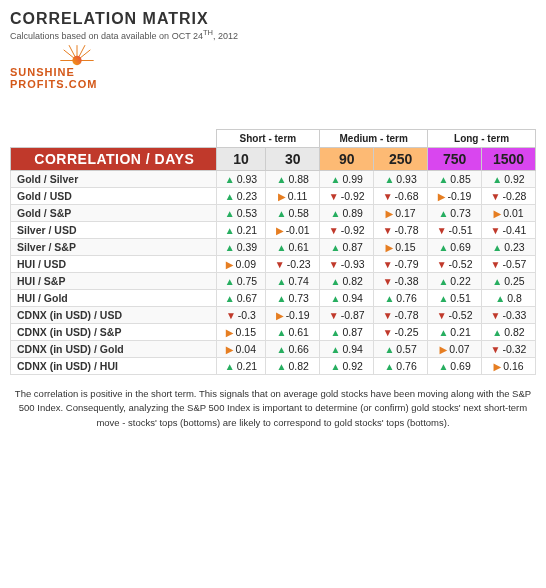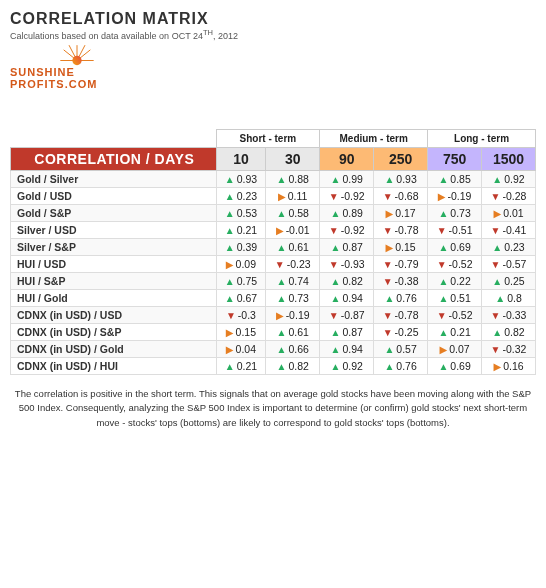--- a/index.html
+++ b/index.html
@@ -67,21 +67,21 @@
     .col-header-row .label-cell {
       background: #c0392b;
       color: #fff;
       text-align: center;
       padding-left: 6px;
       font-size: 14px;
       letter-spacing: 0.5px;
     }
     .col-header-row .short-col { background: #e8e8e8; }
     .col-header-row .medium-col { background: #fdba74; }
-    .col-header-row .long-col { background: #c4b5fd; }
+    .col-header-row .long-col { background: #d946ef; }
 
     .data-row td {
       border: 1px solid #ddd;
       padding: 2px 4px;
       text-align: center;
       vertical-align: middle;
     }
     .data-row:nth-child(odd) { background: #f9f9f9; }
     .data-row:nth-child(even) { background: #fff; }
     .data-row .row-label {

